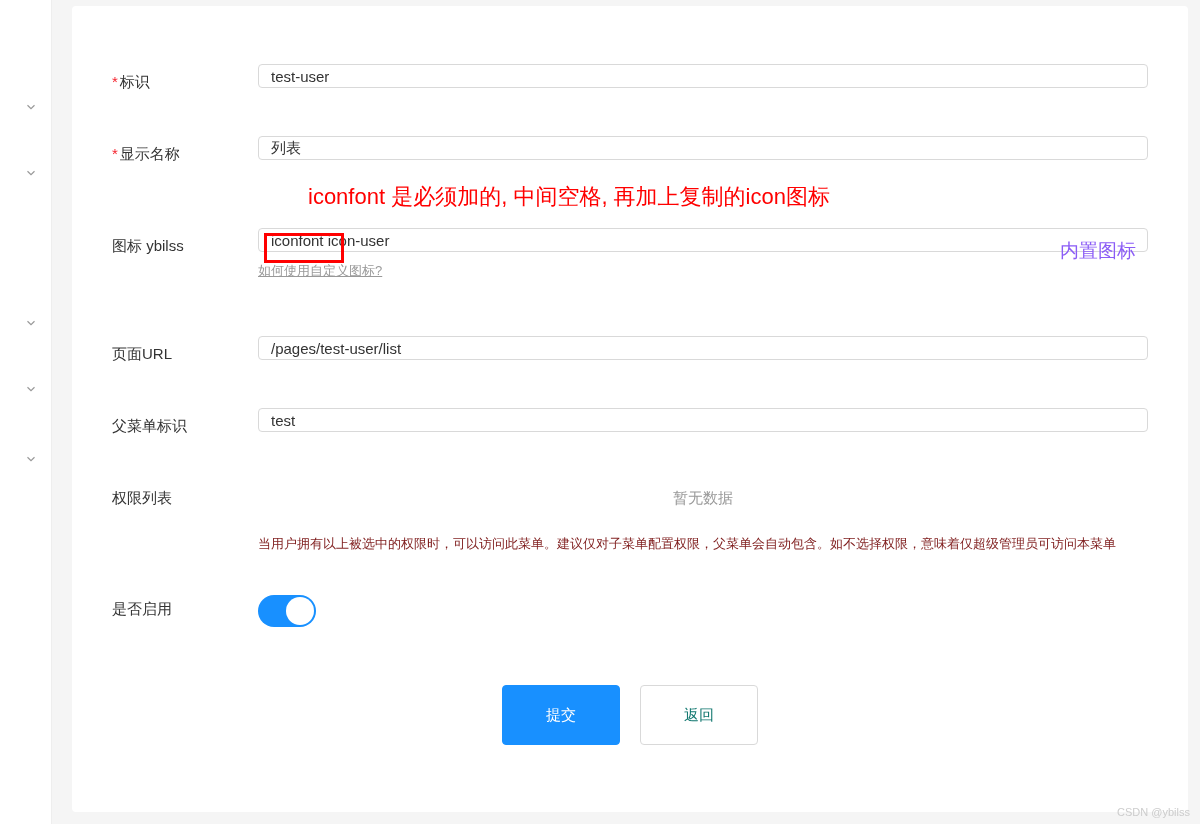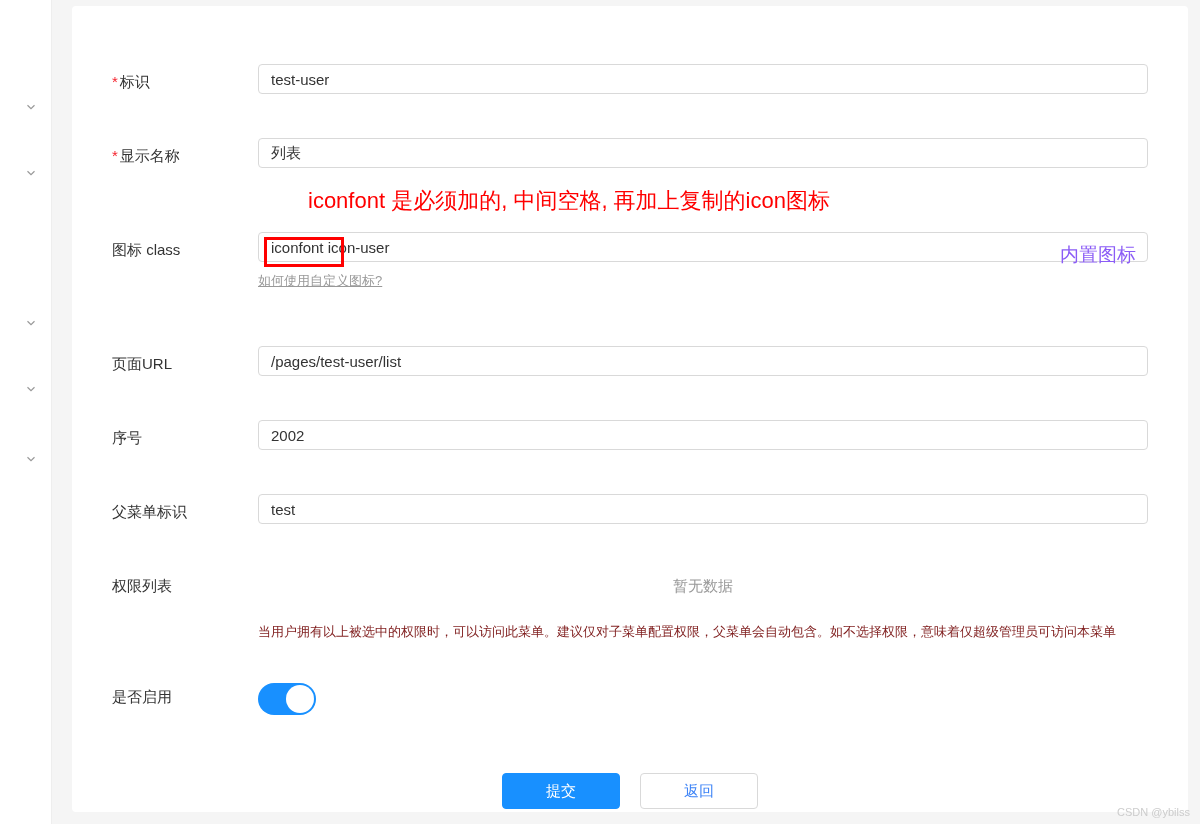--- a/index.html
+++ b/index.html
@@ -63,21 +63,21 @@
     .required {
       color: #f5222d;
       margin-right: 2px;
     }
     .form-control {
       flex: 1;
       position: relative;
     }
     .text-input {
       width: 100%;
-      height: 30px;
+      height: 24px;
       border: 1px solid #d9d9d9;
       border-radius: 4px;
       padding: 0 12px;
       font-size: 15px;
       color: #333;
       outline: none;
       font-family: inherit;
     }
     .icon-class-wrapper {
       position: relative;
@@ -153,35 +153,35 @@
       border-radius: 50%;
     }
     .button-row {
       display: flex;
       justify-content: center;
       gap: 20px;
       margin-top: 50px;
     }
     .btn {
       width: 118px;
-      height: 36px;
+      height: 60px;
       border-radius: 4px;
       font-size: 15px;
       cursor: pointer;
       border: 1px solid transparent;
       font-family: inherit;
     }
     .btn-primary {
       background: #1890ff;
       color: #fff;
       border-color: #1890ff;
     }
     .btn-default {
       background: #fff;
-      color: #3b82f6;
+      color: #0f766e;
       border-color: #d9d9d9;
     }
     .watermark {
       position: absolute;
       right: 10px;
       bottom: 6px;
       font-size: 11px;
       color: #ccc;
     }
   </style>
@@ -232,42 +232,36 @@
       <span class="required">*</span><span>显示名称</span>
     </div>
     <div class="form-control">
       <input type="text" class="text-input" value="列表" style="">
     </div>
   </div>
 
   <div class="annotation">iconfont 是必须加的, 中间空格, 再加上复制的icon图标</div>
 
   <div class="form-row" style="margin-bottom:40px">
-    <div class="form-label">图标 class</div>
+    <div class="form-label">图标 ybilss</div>
     <div class="form-control icon-class-wrapper">
       <input type="text" class="text-input icon-class-input" value="iconfont icon-user" style="">
       <div class="red-box"></div>
       <span class="built-in-link">内置图标</span>
       <a class="help-link">如何使用自定义图标?</a>
     </div>
   </div>
 
   <div class="form-row">
     <div class="form-label">页面URL</div>
     <div class="form-control">
       <input type="text" class="text-input" value="/pages/test-user/list" style="">
     </div>
   </div>
 
-  <div class="form-row">
-    <div class="form-label">序号</div>
-    <div class="form-control">
-      <input type="text" class="text-input" value="2002" style="">
-    </div>
-  </div>
 
   <div class="form-row">
     <div class="form-label">父菜单标识</div>
     <div class="form-control">
       <input type="text" class="text-input" value="test" style="">
     </div>
   </div>
 
   <div class="form-row">
     <div class="form-label">权限列表</div>

